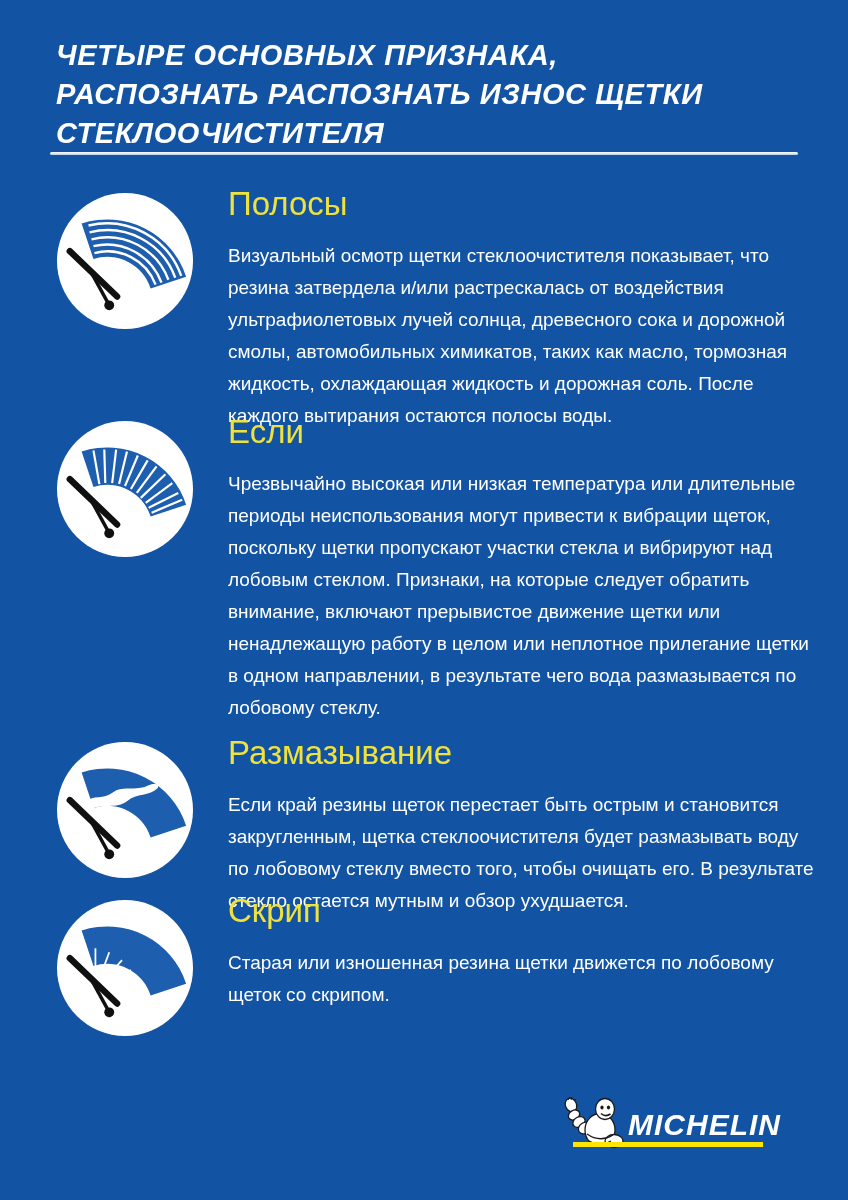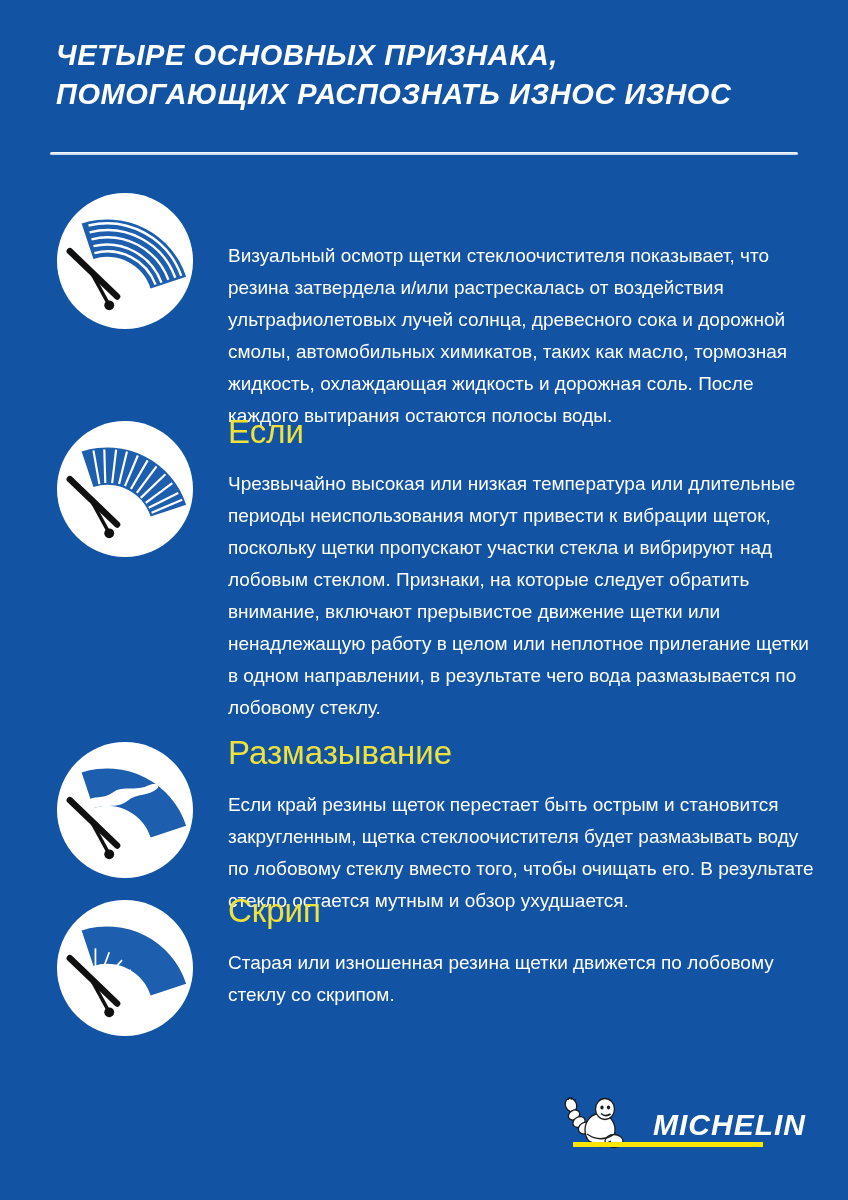--- a/index.html
+++ b/index.html
@@ -37,35 +37,36 @@
   }
   .section-body{
     position:absolute;left:228px;top:50px;width:588px;
     color:var(--text);font-size:19px;line-height:32px;font-weight:400;
   }
   .logo{position:absolute;left:560px;top:1094px;width:250px;height:70px;}
   .bibendum{position:absolute;left:0;top:2px;width:70px;height:54px;}
   .wordmark{
     position:absolute;left:68px;top:16px;
     color:#fff;font-weight:700;font-style:italic;
-    font-size:30px;letter-spacing:1px;line-height:30px;white-space:nowrap;margin-left:25px;
+    font-size:30px;letter-spacing:1px;line-height:30px;white-space:nowrap;
   }
   .underline{
     position:absolute;left:13px;top:48px;width:190px;height:5px;
     background:var(--michelin-yellow);
   }
 </style>
 </head>
 <body>
 
 <div class="page">
 
   <div class="header">
     <div class="header-line">ЧЕТЫРЕ ОСНОВНЫХ ПРИЗНАКА,</div>
-    <div class="header-line">ПОМОГАЮЩИХ РАСПОЗНАТЬ ИЗНОС ИЗНОС</div>
+    <div class="header-line">РАСПОЗНАТЬ РАСПОЗНАТЬ ИЗНОС ЩЕТКИ</div>
+    <div class="header-line">СТЕКЛООЧИСТИТЕЛЯ</div>
   </div>
 
   <div class="divider"></div>
 
   <div class="section s1">
     <div class="icon-circle">
       <svg viewBox="0 0 140 140">
         <circle cx="70" cy="70" r="69" fill="#ffffff"></circle>
         <path d="M26,32 A84,84 0 0 1 132,86 L96,98 A46,46 0 0 0 38,68 Z" fill="var(--fan)"></path>
         <g stroke="#ffffff" stroke-width="2.4" fill="none">
@@ -73,20 +74,21 @@
           <path d="M38,55 A59,59 0 0 1 107,92"></path>
           <path d="M36,48 A66,66 0 0 1 114,89"></path>
           <path d="M34,41 A73,73 0 0 1 121,87"></path>
           <path d="M33,34 A80,80 0 0 1 127,85"></path>
         </g>
         <line x1="14" y1="60" x2="62" y2="106" stroke="var(--ink)" stroke-width="6.5" stroke-linecap="round"></line>
         <line x1="36" y1="82" x2="53" y2="113" stroke="var(--ink)" stroke-width="3.5"></line>
         <circle cx="54" cy="115" r="5" fill="var(--ink)"></circle>
       </svg>
     </div>
+    <div class="section-title">Полосы</div>
     <div class="section-body">Визуальный осмотр щетки стеклоочистителя показывает, что резина затвердела и/или растрескалась от воздействия ультрафиолетовых лучей солнца, древесного сока и дорожной смолы, автомобильных химикатов, таких как масло, тормозная жидкость, охлаждающая жидкость и дорожная соль. После каждого вытирания остаются полосы воды.</div>
   </div>
 
   <div class="section s2">
     <div class="icon-circle">
       <svg viewBox="0 0 140 140">
         <circle cx="70" cy="70" r="69" fill="#ffffff"></circle>
         <path d="M26,32 A84,84 0 0 1 132,86 L96,98 A46,46 0 0 0 38,68 Z" fill="var(--fan)"></path>
         <g stroke="#ffffff" stroke-width="2.2">
           <line x1="44" y1="65" x2="38" y2="31"></line>
@@ -139,21 +141,21 @@
           <line x1="40" y1="92" x2="54" y2="54"></line>
           <line x1="40" y1="92" x2="67" y2="62"></line>
           <line x1="40" y1="92" x2="76" y2="72"></line>
         </g>
         <line x1="14" y1="60" x2="62" y2="106" stroke="var(--ink)" stroke-width="6.5" stroke-linecap="round"></line>
         <line x1="36" y1="82" x2="53" y2="113" stroke="var(--ink)" stroke-width="3.5"></line>
         <circle cx="54" cy="115" r="5" fill="var(--ink)"></circle>
       </svg>
     </div>
     <div class="section-title">Скрип</div>
-    <div class="section-body">Старая или изношенная резина щетки движется по лобовому стеклу со скрипом.</div>
+    <div class="section-body">Старая или изношенная резина щетки движется по лобовому щеток со скрипом.</div>
   </div>
 
   <div class="logo">
     <div class="bibendum">
       <svg viewBox="0 0 70 56">
         <g stroke="#1a1a1a" stroke-width="1.3" fill="#ffffff">
           <ellipse cx="11" cy="9" rx="5.5" ry="7" transform="rotate(-24 11 9)"></ellipse>
           <ellipse cx="14" cy="19" rx="6" ry="4.6" transform="rotate(-32 14 19)"></ellipse>
           <ellipse cx="19" cy="26" rx="6.5" ry="5" transform="rotate(-32 19 26)"></ellipse>
           <ellipse cx="25" cy="32" rx="7" ry="5.5" transform="rotate(-30 25 32)"></ellipse>

